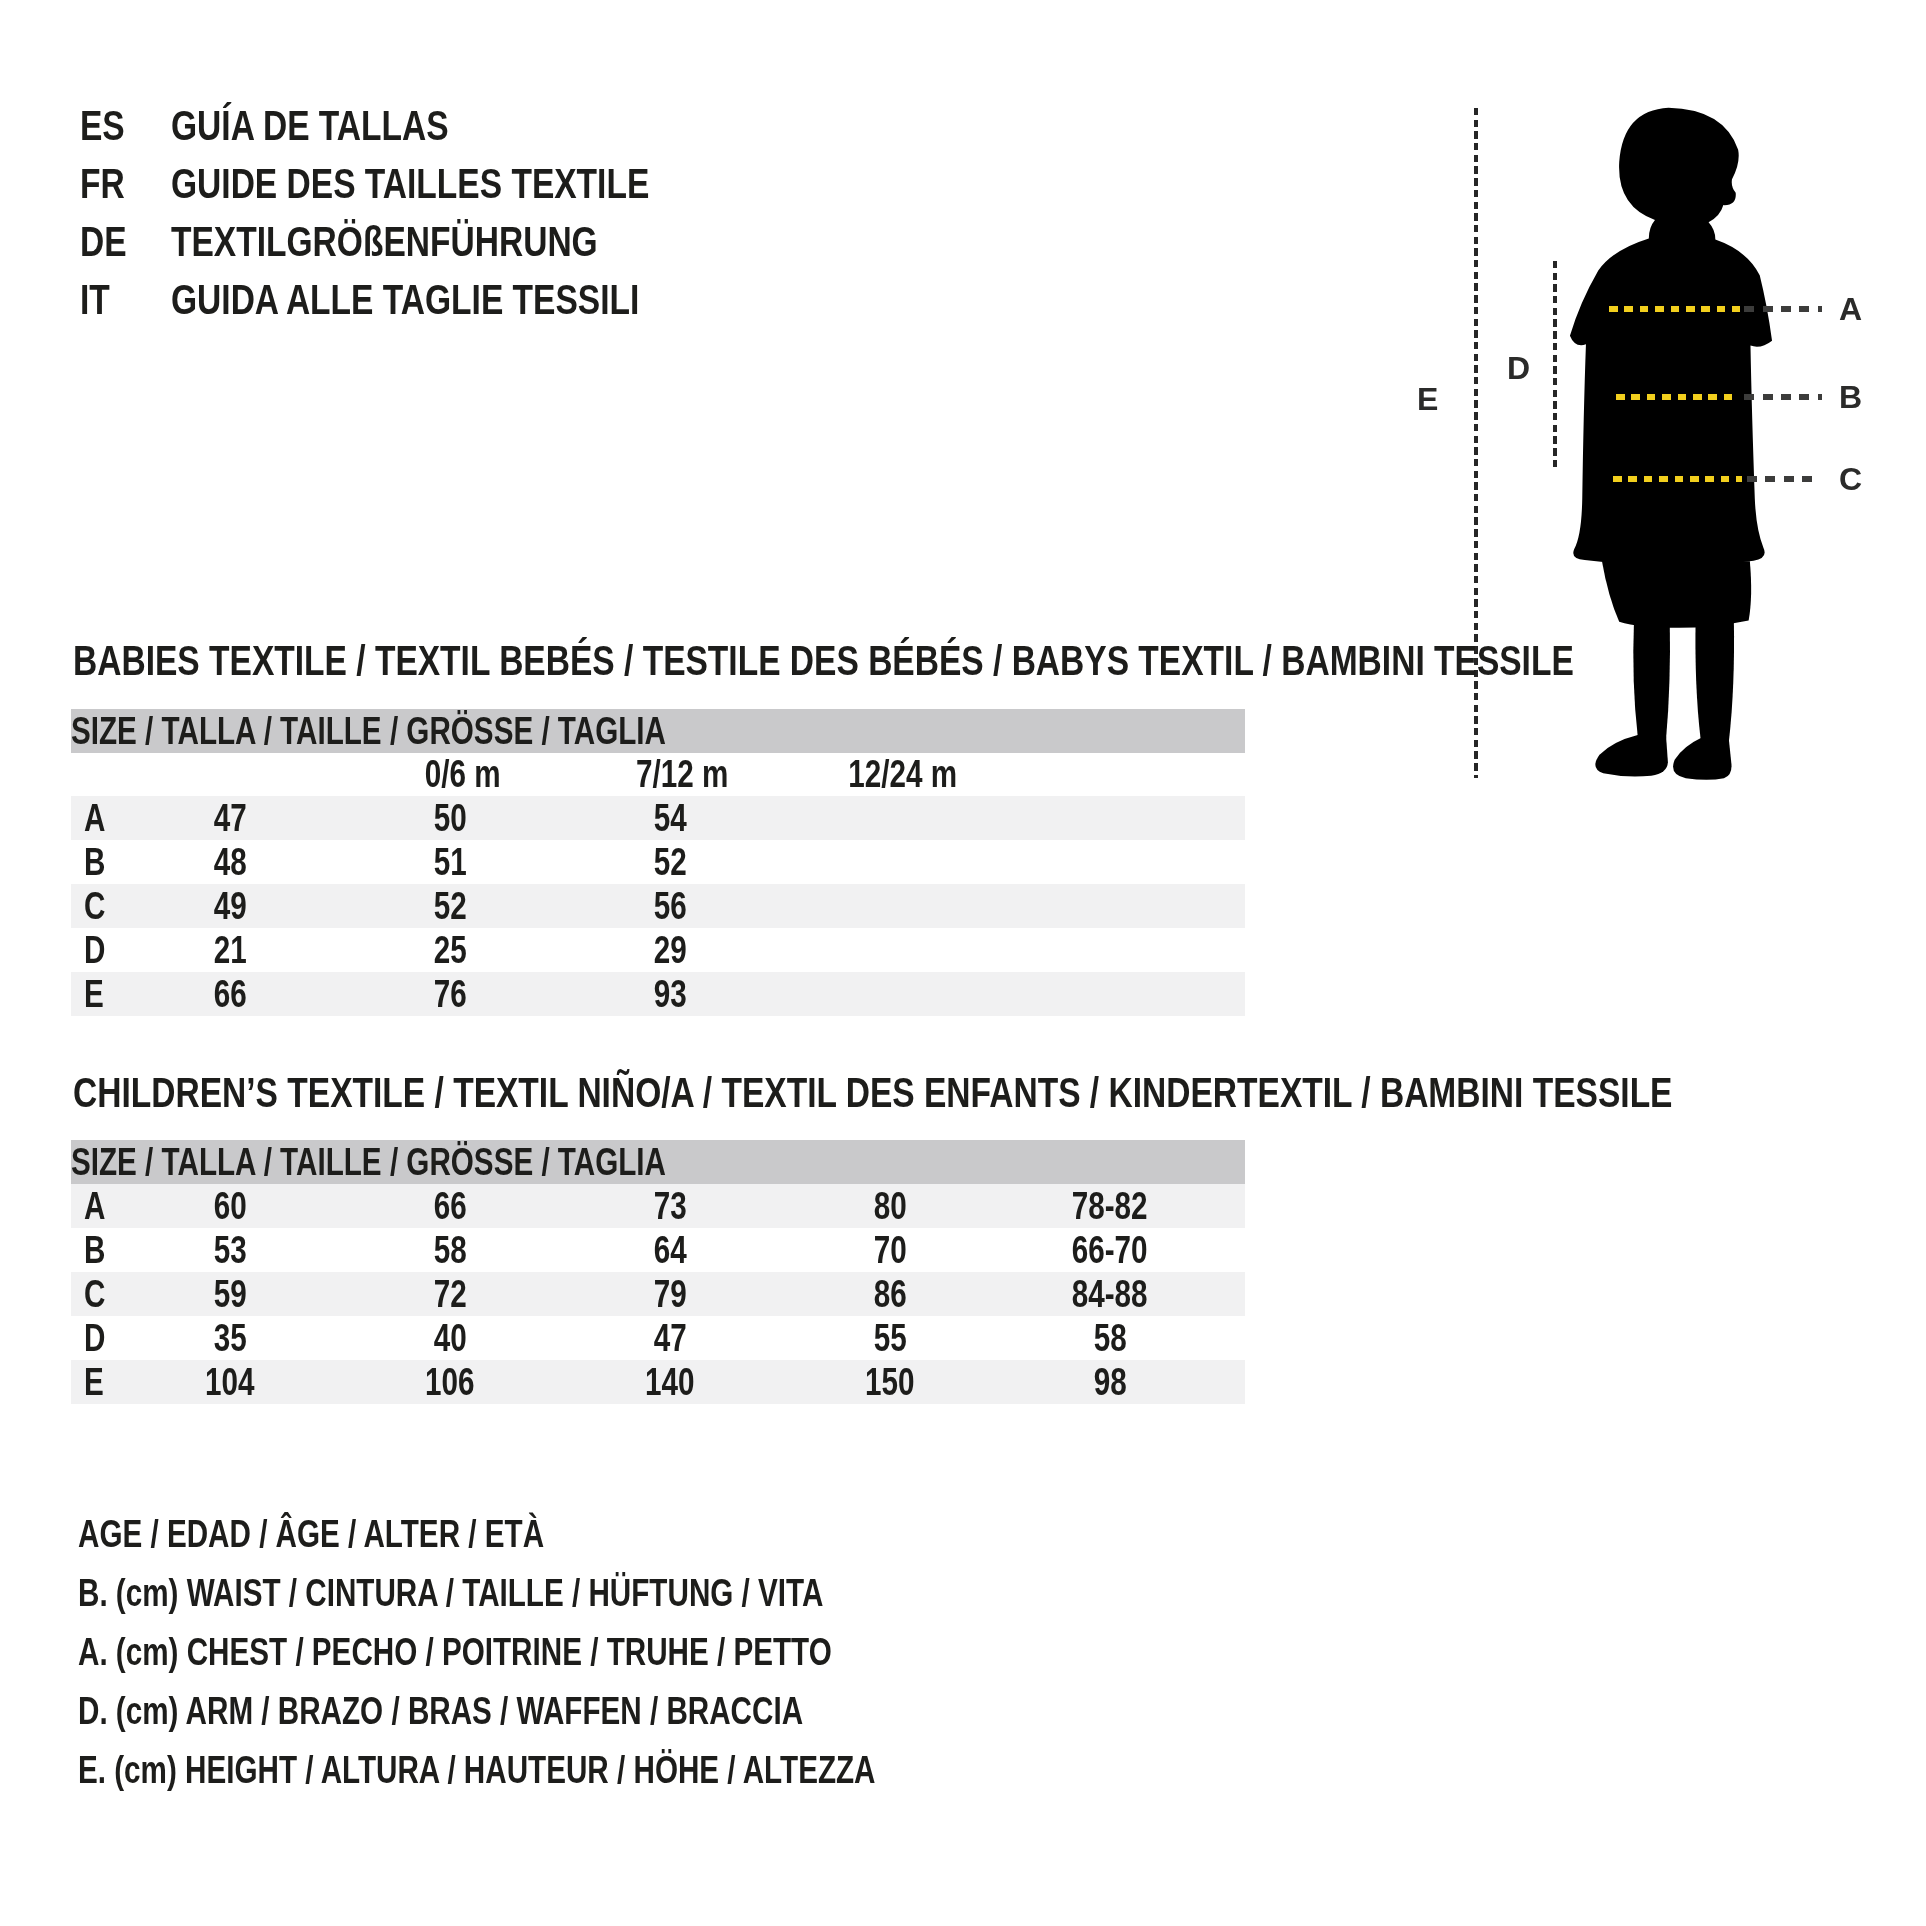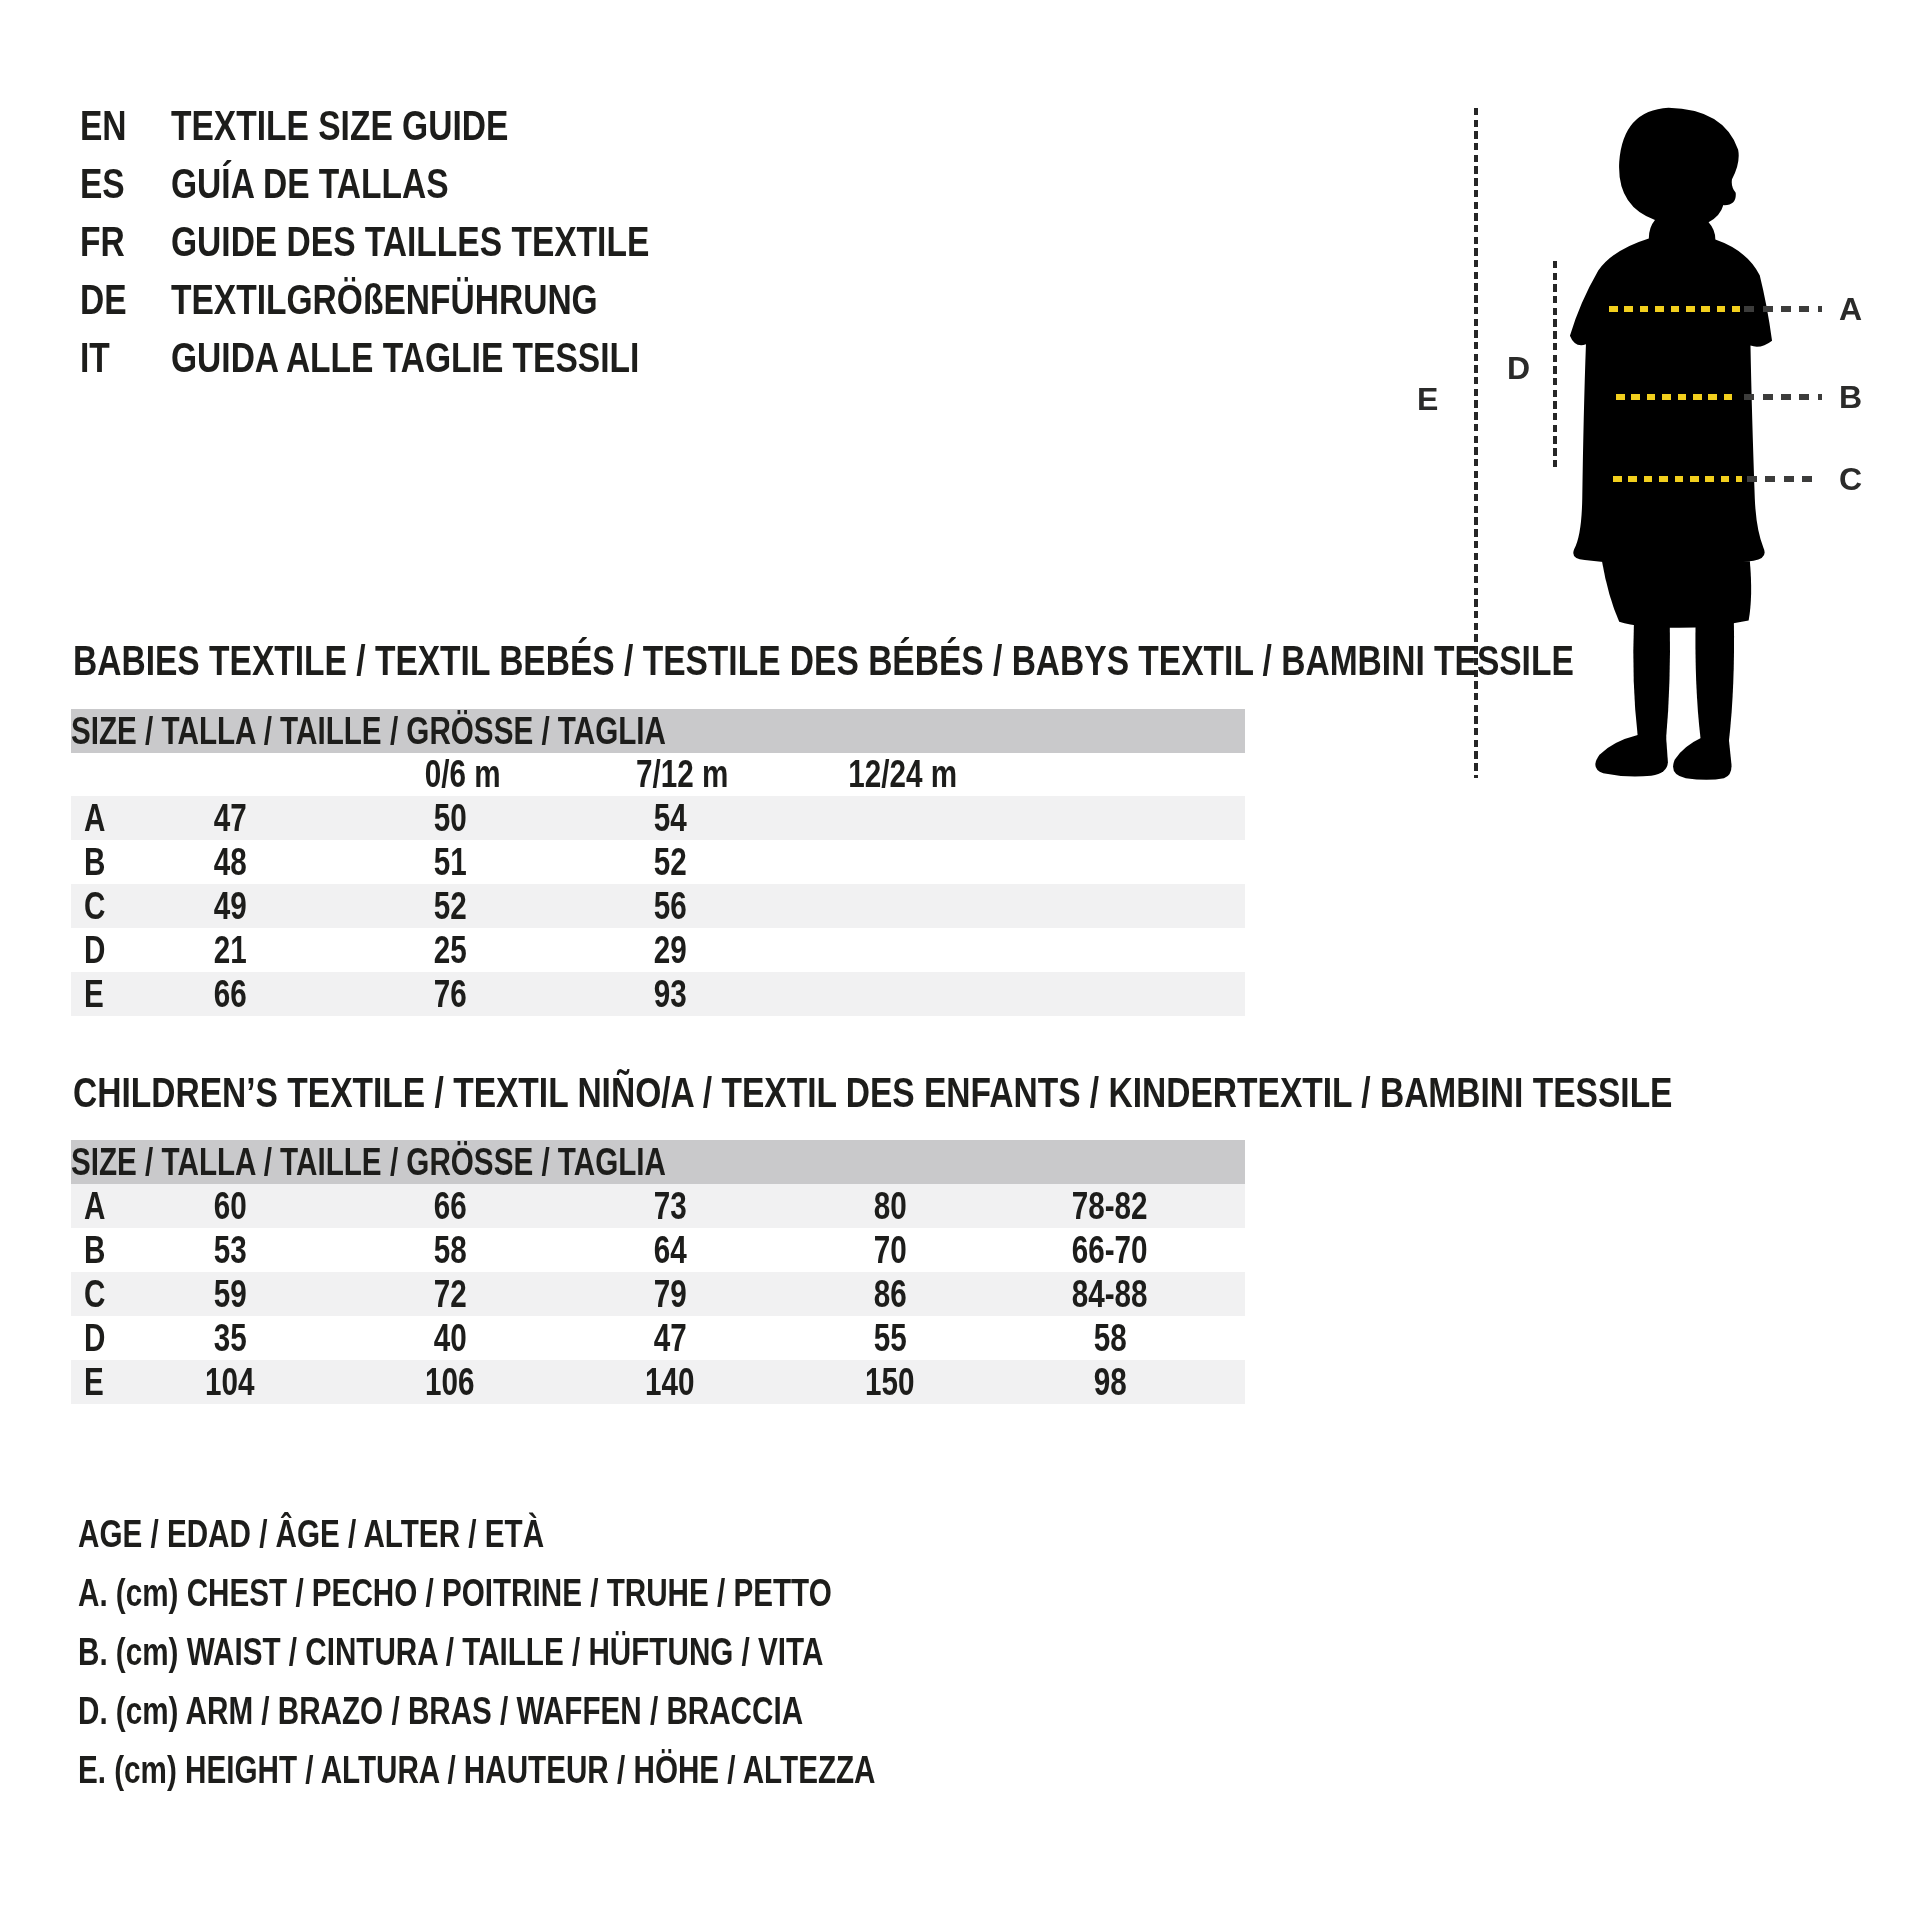--- a/index.html
+++ b/index.html
@@ -41,24 +41,20 @@
   
   .legend{position:absolute;left:78px;top:1513px;font-size:38px;font-weight:700;}
   .legend-line{height:59px;display:flex;align-items:flex-start;}
 </style>
 </head>
 <body>
 
 <div class="page">
 
   <div class="lang-block">
-    <div class="lang-row">
-      <span class="lang-code"><span class="c cl">EN</span></span>
-      <span class="c cl">TEXTILE SIZE GUIDE</span>
-    </div>
     <div class="lang-row">
       <span class="lang-code"><span class="c cl">ES</span></span>
       <span class="c cl">GUÍA DE TALLAS</span>
     </div>
     <div class="lang-row">
       <span class="lang-code"><span class="c cl">FR</span></span>
       <span class="c cl">GUIDE DES TAILLES TEXTILE</span>
     </div>
     <div class="lang-row">
       <span class="lang-code"><span class="c cl">DE</span></span>
@@ -207,26 +203,26 @@
           <div class="cd"><span class="c">98</span></div>
         </div>
       </div>
   </div>
 
   <div class="legend">
       <div class="legend-line">
         <span class="c cl">AGE / EDAD / ÂGE / ALTER / ETÀ</span>
       </div>
       <div class="legend-line">
+        <span class="c cl">B. (cm) WAIST / CINTURA / TAILLE / HÜFTUNG / VITA</span>
+      </div>
+      <div class="legend-line">
         <span class="c cl">A. (cm) CHEST / PECHO / POITRINE / TRUHE / PETTO</span>
       </div>
       <div class="legend-line">
-        <span class="c cl">B. (cm) WAIST / CINTURA / TAILLE / HÜFTUNG / VITA</span>
-      </div>
-      <div class="legend-line">
         <span class="c cl">D. (cm) ARM / BRAZO / BRAS / WAFFEN / BRACCIA</span>
       </div>
       <div class="legend-line">
         <span class="c cl">E. (cm) HEIGHT / ALTURA / HAUTEUR / HÖHE / ALTEZZA</span>
       </div>
     </div>
 
 </div>
 
 

